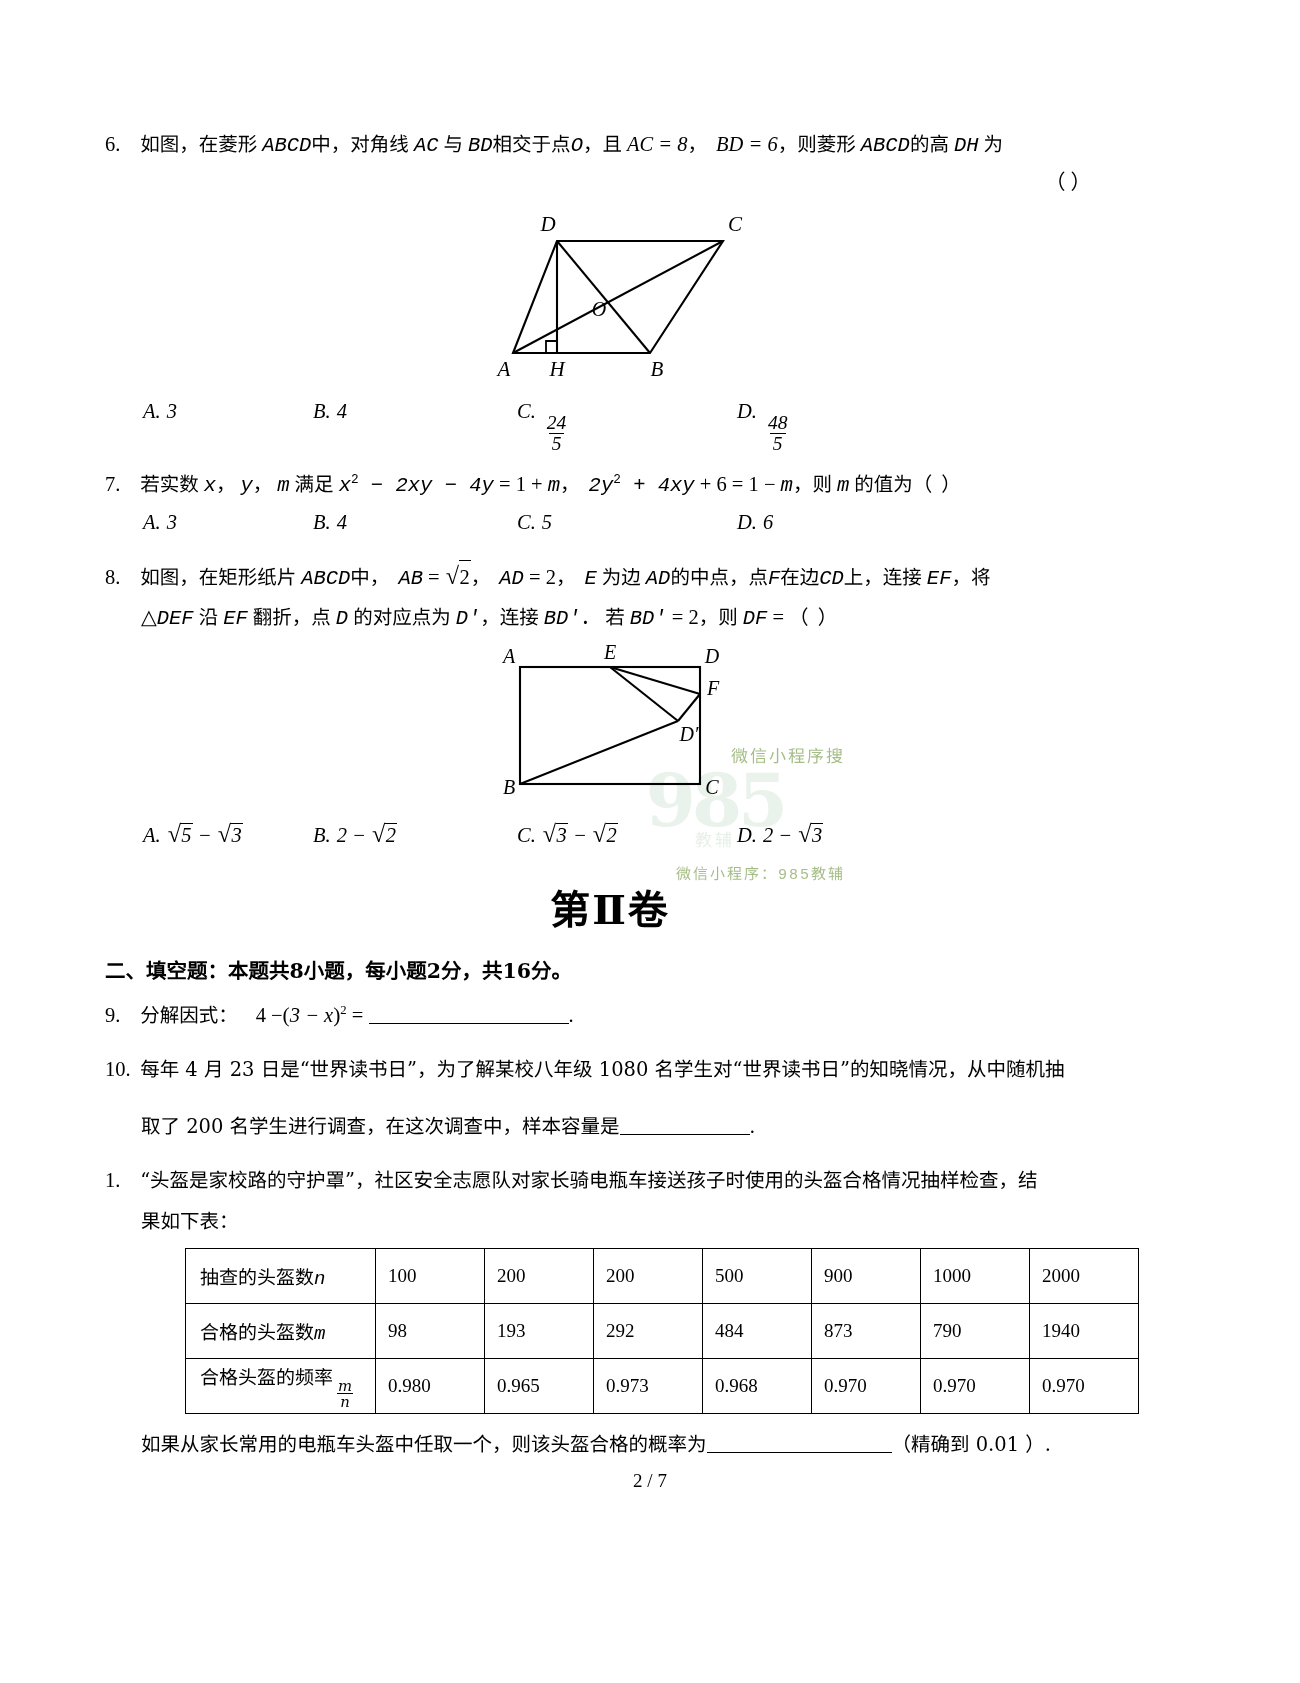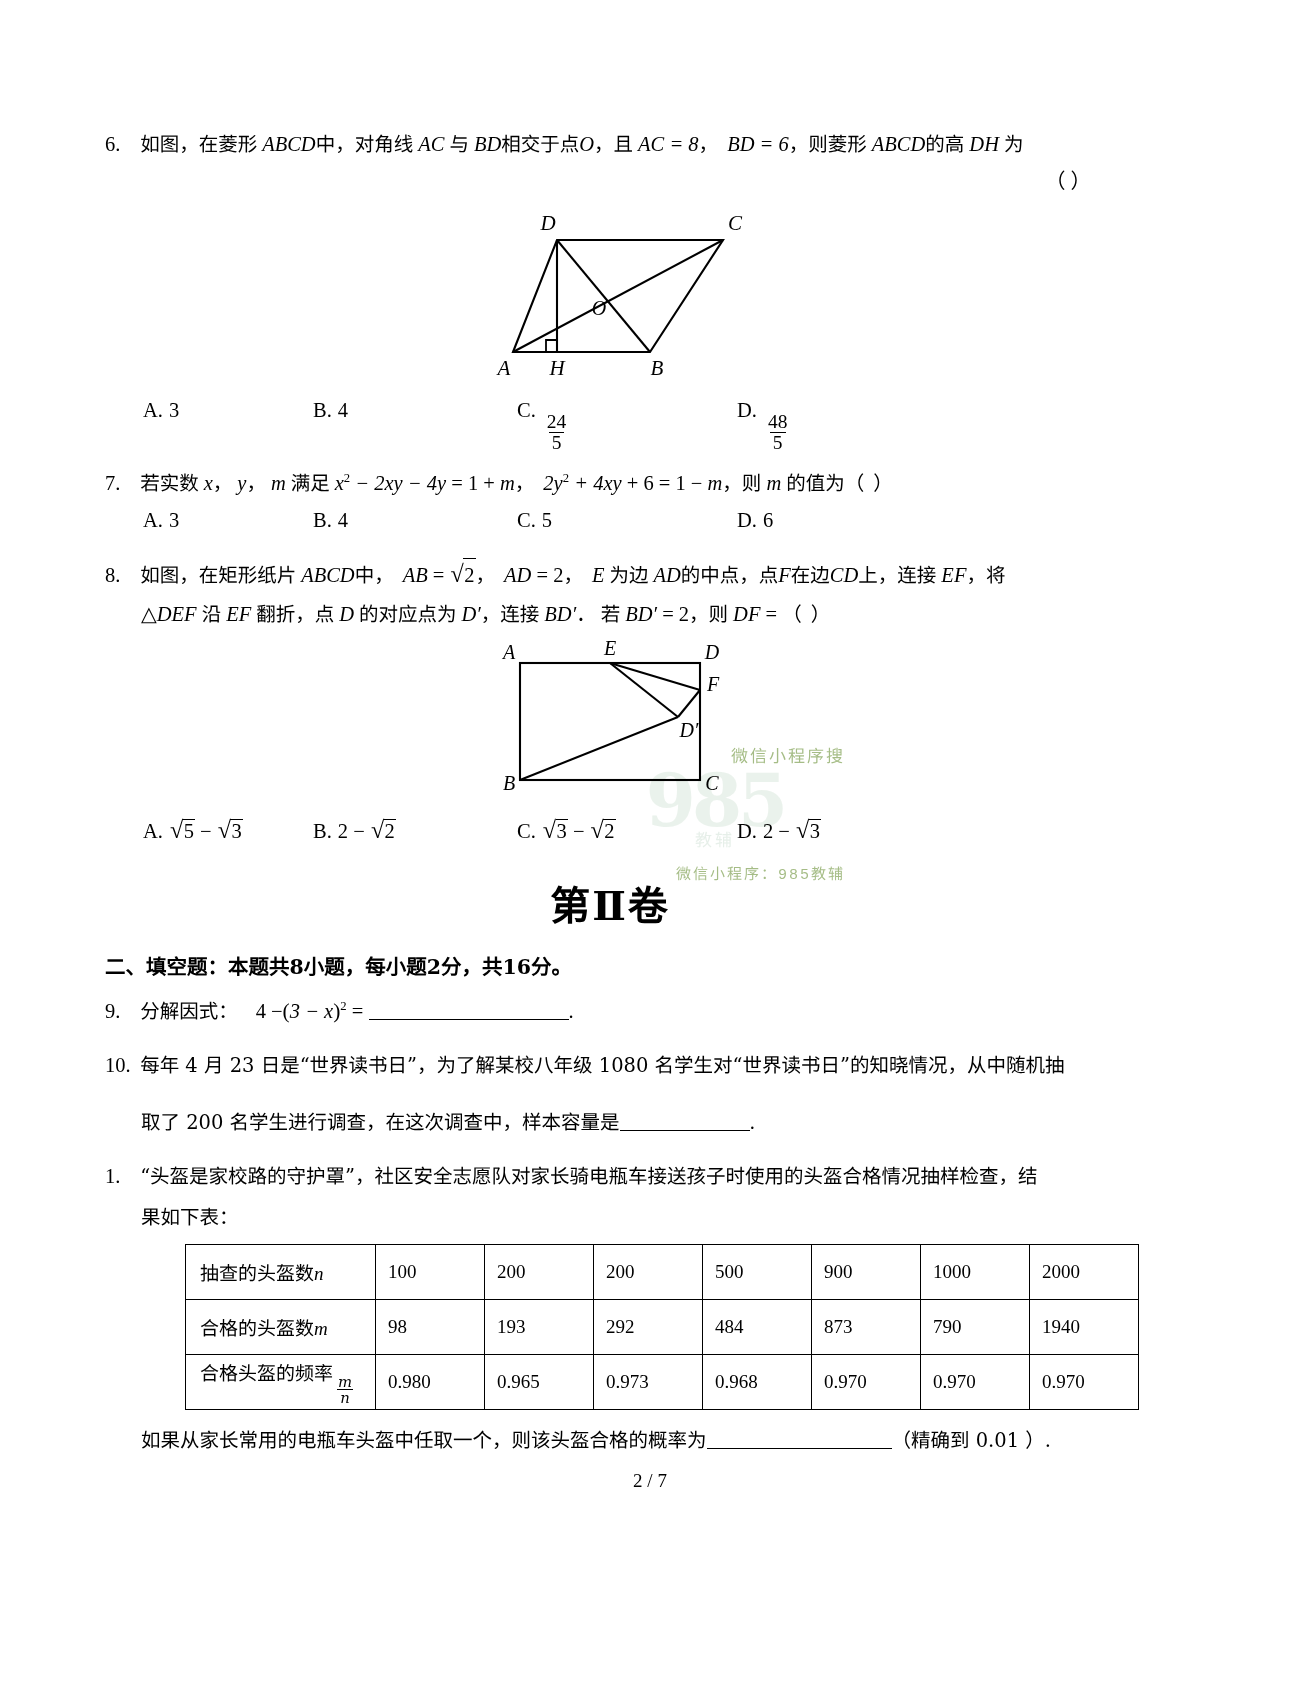--- a/index.html
+++ b/index.html
@@ -42,21 +42,21 @@
   .num {
     display: inline-block;
     min-width: 30px;
   }
   .indent {
     display: inline-block;
     width: 36px;
   }
   i.v, .v {
     font-style: italic;
-    font-family: Liberation Serif, serif;
+    font-family: Liberation Mono, monospace;
     text-align: right;
   }
   .cn {
     font-family: "DejaVu Serif", "Liberation Serif", serif;
     font-size: 19.5px;
   }
   .sp { display: inline-block; width: 9px; }
   .sp-s { display: inline-block; width: 5px; }
   .sp-l { display: inline-block; width: 18px; }
   sup.expn { font-size: 0.62em; vertical-align: super; font-style: normal; }
@@ -95,20 +95,21 @@
     border-top: 1.15px solid #000;
     padding: 0 1px;
   }
 
   
   .opts {
     position: relative;
     font-size: 20.5px;
     margin: 8px 0 6px 0;
     height: 34px;
+    font-style: italic;
   }
   .opt {
     position: absolute;
     white-space: nowrap;
   }
   .opt .lab { margin-right: 6px; }
 
   
   .fig { position: relative; }
   .fig svg { display: block; }

